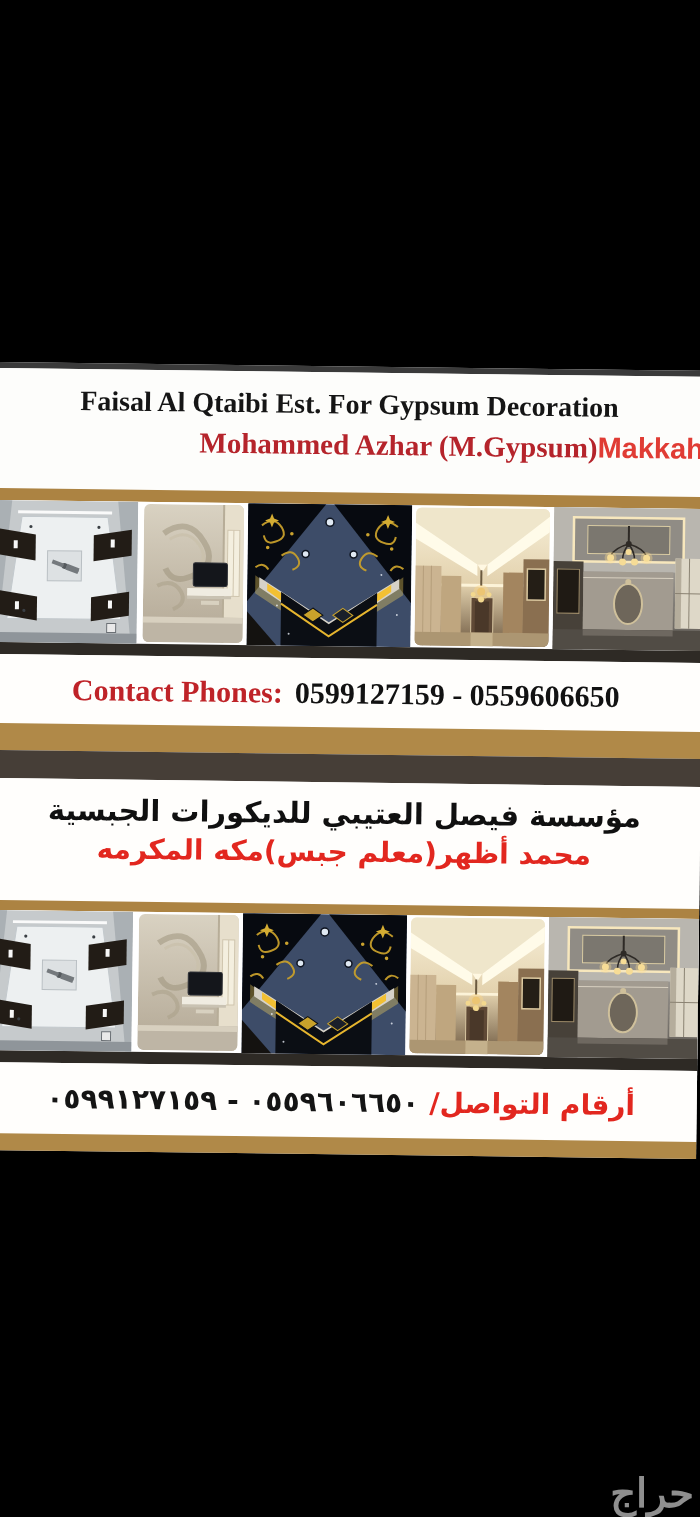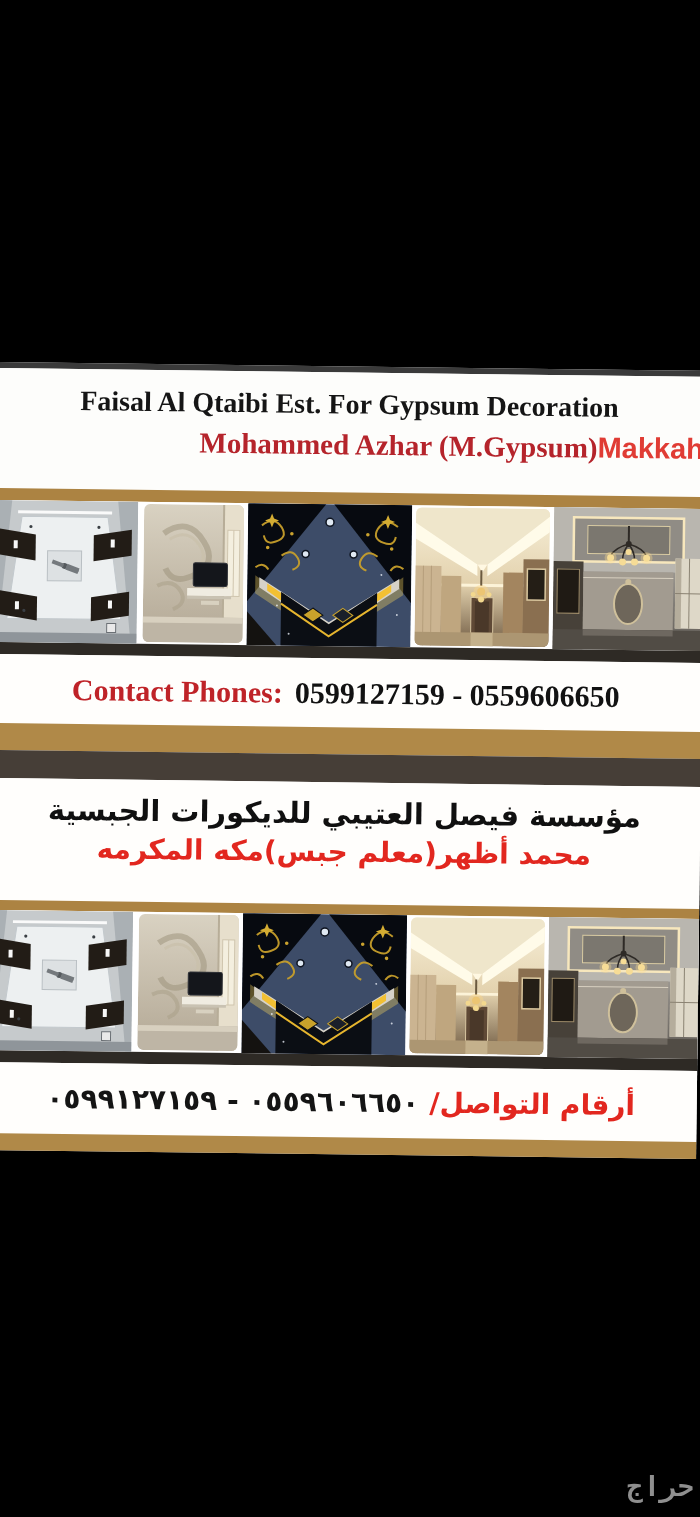--- a/index.html
+++ b/index.html
@@ -77,22 +77,22 @@
     height:71px; background:#fffefc; direction:rtl; display:flex;
     align-items:center; justify-content:center; gap:10px; white-space:nowrap;
     font-family:"DejaVu Sans", sans-serif; font-weight:bold; font-size:28px;
   }
   .num-label { color:#e2271f; }
   .num-vals  { color:#141414; }
 
   
   .watermark {
     position:absolute; right:6px; top:1470px;
-    font-family:Liberation Mono, monospace; font-weight:bold;
-    font-size:28px; color:#8f8f8f; letter-spacing:2px;
+    font-family:Liberation Serif, serif; font-weight:bold;
+    font-size:40px; color:#8f8f8f; letter-spacing:2px;
   }
 
   .defs-hidden { position:absolute; width:0; height:0; overflow:hidden; }
 </style>
 </head>
 <body>
 
 <svg class="defs-hidden" xmlns="http://www.w3.org/2000/svg" aria-hidden="true">
   <defs>
     <linearGradient id="g2" x1="0" y1="0" x2="0" y2="1">

